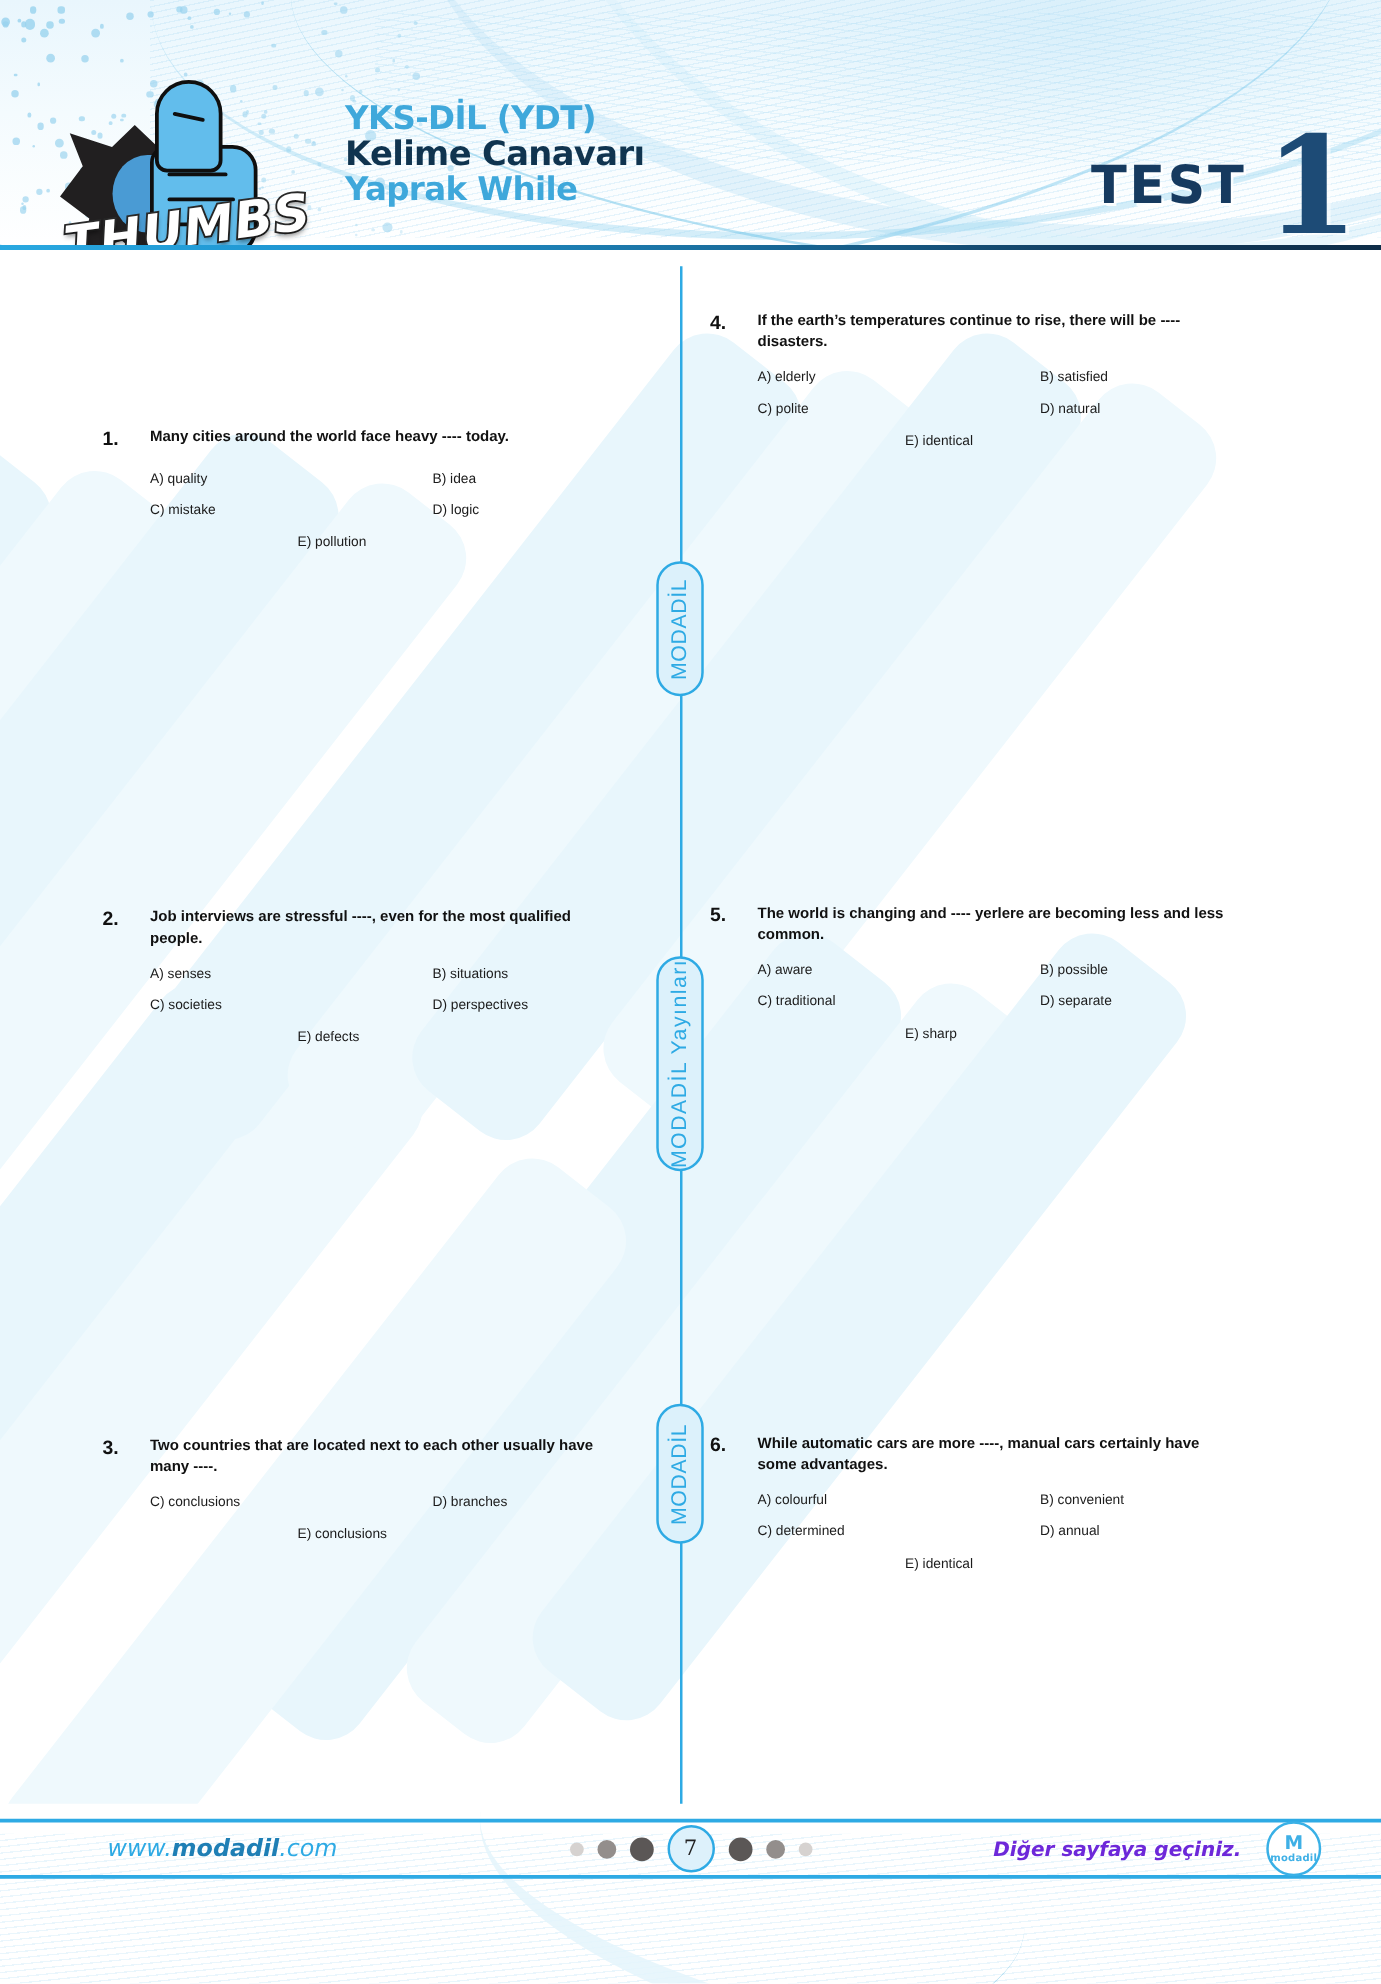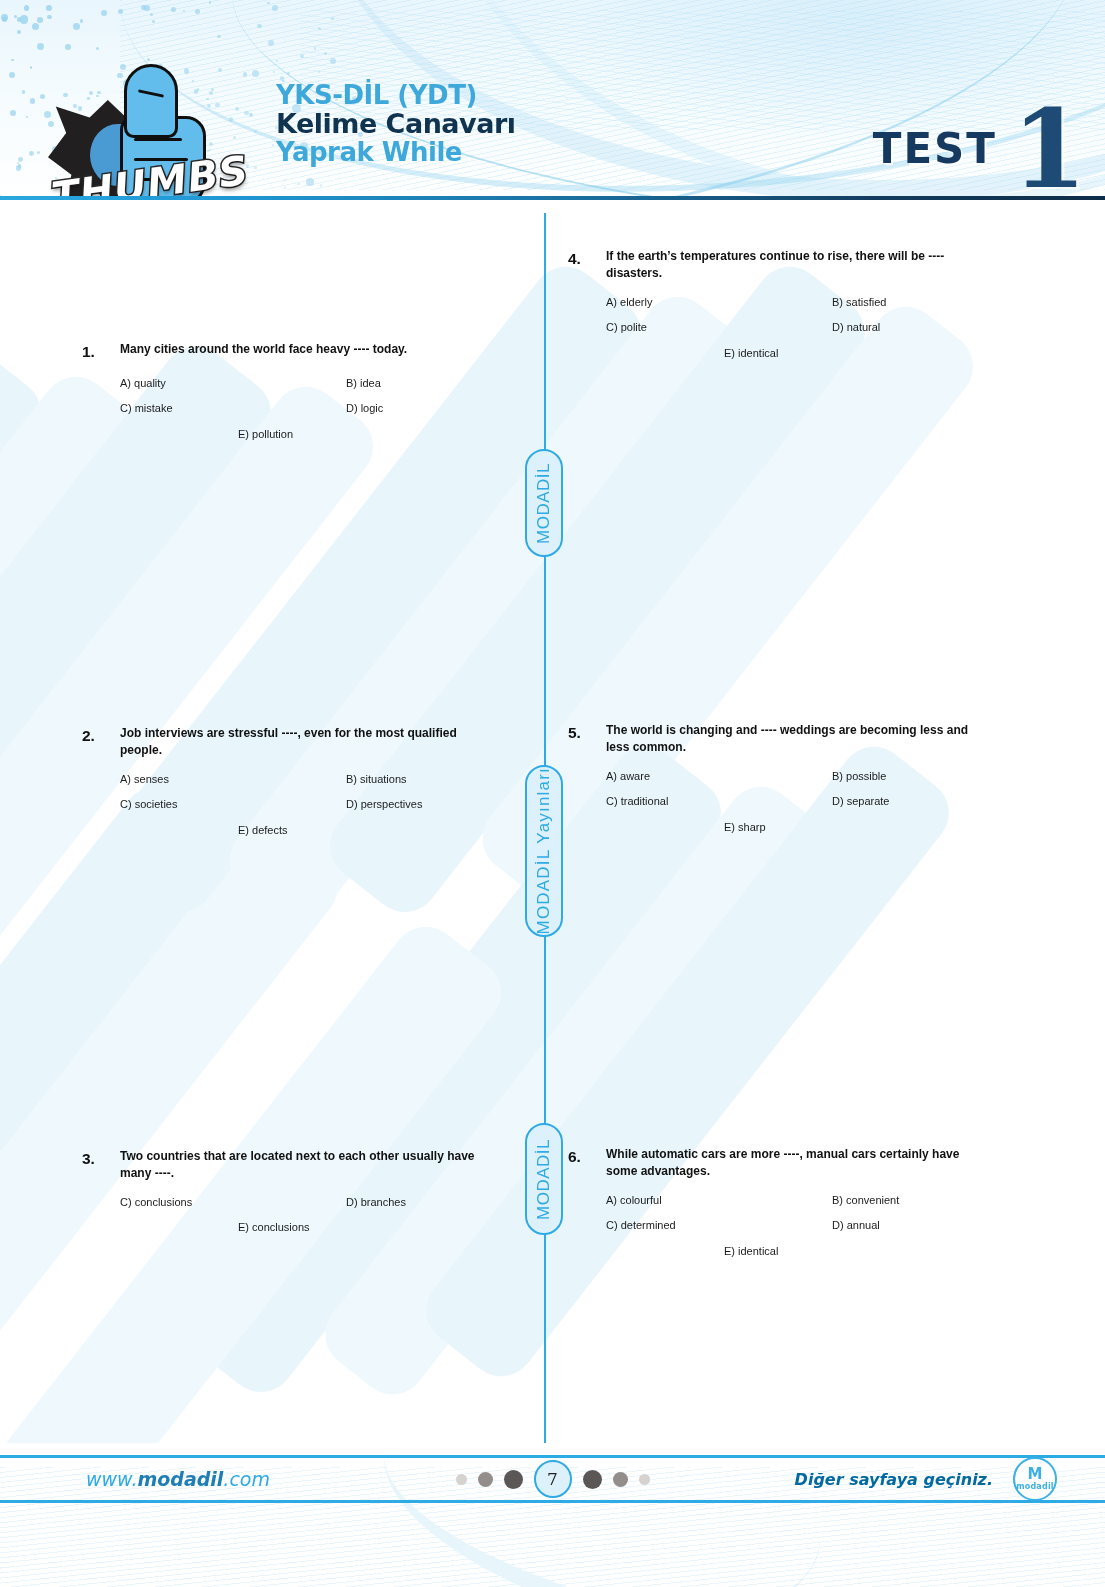--- a/index.html
+++ b/index.html
@@ -189,21 +189,21 @@
   #fline-bot { position: absolute; left: 0; bottom: 0; width: 1105px; height: 3px; background: #2eaae4; }
   #fwww {
     position: absolute; left: 86px; top: 50%; transform: translateY(-50%);
     font-family: "DejaVu Sans", sans-serif; font-style: italic; font-size: 19px;
     color: #2eaae4; white-space: nowrap;
   }
   #fwww b { color: #1f7fb5; font-weight: 700; }
   #fnext {
     position: absolute; right: 112px; top: 50%; transform: translateY(-50%);
     font-family: "DejaVu Sans", sans-serif; font-style: italic; font-weight: 700; font-size: 16px;
-    color: #0369a1; white-space: nowrap;
+    color: #6d28d9; white-space: nowrap;
   }
   #fdots {
     position: absolute; left: 50%; top: 50%; transform: translate(-50%,-50%);
     display: flex; align-items: center; gap: 11px;
   }
   #fdots .d { border-radius: 50%; }
   #pagebubble {
     width: 38px; height: 38px; border: 2px solid #2eaae4; border-radius: 50%;
     background: #ddf1fb; display: flex; align-items: center; justify-content: center;
     font-family: "DejaVu Serif", serif; font-size: 17px; color: #222;
@@ -501,21 +501,21 @@
           </div>
         <div class="optrow e">
             <div class="opt">E) identical</div>
           </div>
       </div>
     </div>
 
     <div class="q col-right" style="top:509px;">
       <div class="q-head">
         <div class="q-num">5.</div>
-        <div class="q-stem">The world is changing and ---- weddings are becoming less and less common.</div>
+        <div class="q-stem">The world is changing and ---- yerlere are becoming less and less common.</div>
       </div>
       <div class="opts">
         <div class="optrow">
             <div class="opt a">A) aware</div>
             <div class="opt b">B) possible</div>
           </div>
         <div class="optrow">
             <div class="opt c">C) traditional</div>
             <div class="opt d">D) separate</div>
           </div>

